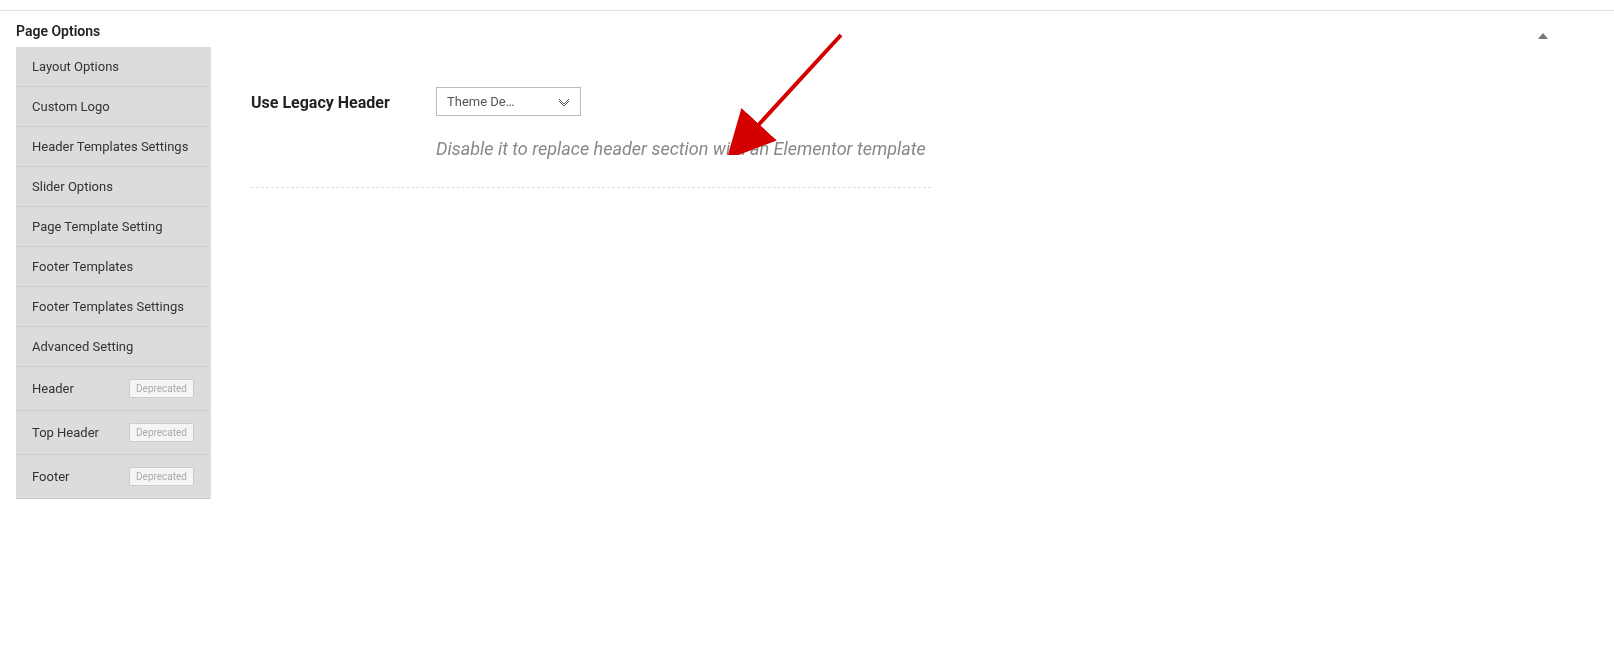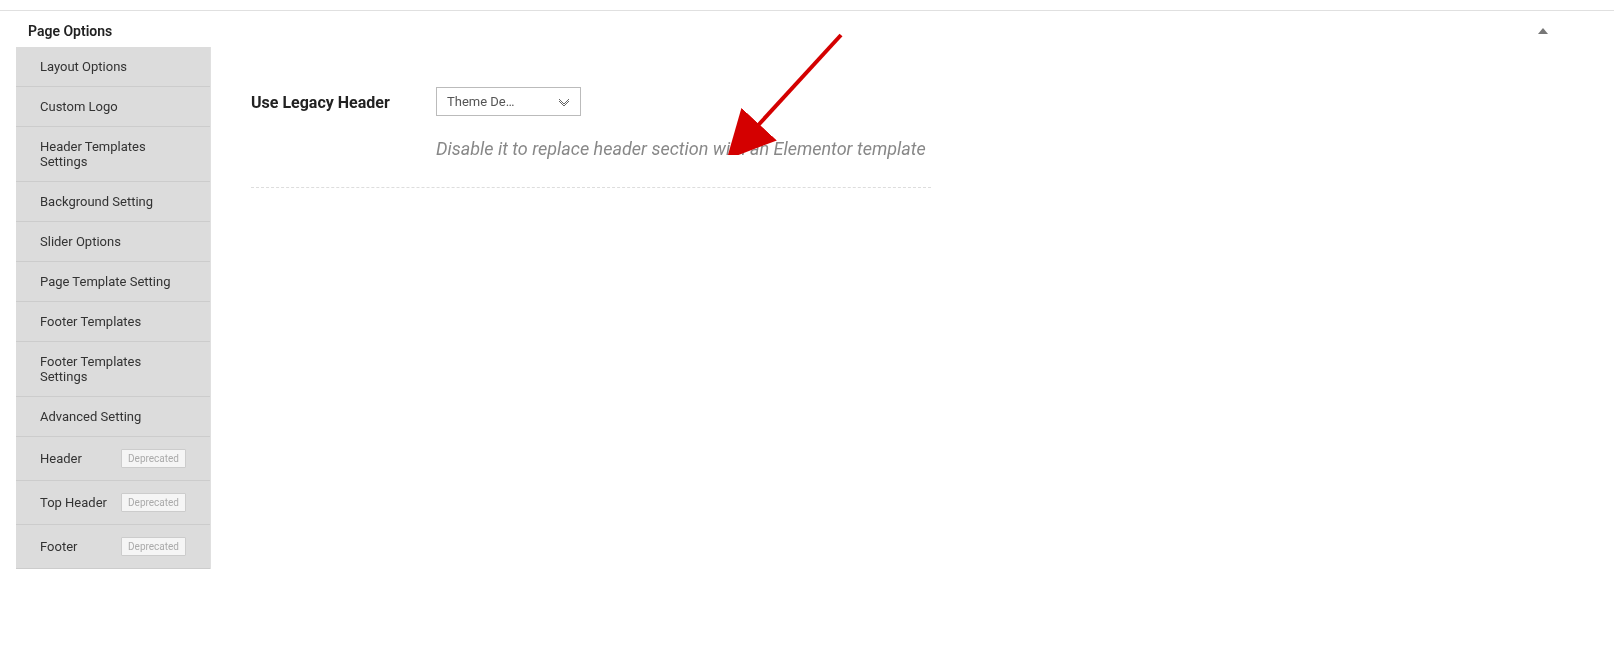--- a/index.html
+++ b/index.html
@@ -11,22 +11,22 @@
     width: 1614px;
   }
   .top-border {
     border-top: 1px solid #e0e0e0;
     height: 1px;
     margin-top: 10px;
   }
   .panel-header {
     display: flex;
     justify-content: space-between;
-    align-items: center;
-    padding: 12px 16px 8px 28px;
+    align-items: flex-end;
+    padding: 12px 16px 8px 16px;
   }
   .panel-title {
     font-size: 14px;
     font-weight: 600;
     color: #222;
   }
   .collapse-arrow {
     width: 0; height: 0;
     border-left: 5px solid transparent;
     border-right: 5px solid transparent;
@@ -37,21 +37,21 @@
     display: flex;
     align-items: flex-start;
     padding: 0 16px;
   }
   .sidebar {
     width: 195px;
     flex-shrink: 0;
     border-right: 1px solid #e0e0e0;
   }
   .sidebar-item {
-    padding: 12px 24px;
+    padding: 12px 16px;
     font-size: 13px;
     color: #333;
     background: #dcdcdc;
     border-bottom: 1px solid #ccc;
     cursor: pointer;
     display: flex;
     align-items: center;
     justify-content: space-between;
   }
   .sidebar-item.active {
@@ -131,23 +131,20 @@
       <div class="sidebar-item">
         <span>Layout Options</span>
       </div>
       <div class="sidebar-item">
         <span>Custom Logo</span>
       </div>
       <div class="sidebar-item">
         <span>Header Templates Settings</span>
       </div>
       <div class="sidebar-item">
-        <span>Background Setting</span>
-      </div>
-      <div class="sidebar-item">
         <span>Slider Options</span>
       </div>
       <div class="sidebar-item">
         <span>Page Template Setting</span>
       </div>
       <div class="sidebar-item">
         <span>Footer Templates</span>
       </div>
       <div class="sidebar-item">
         <span>Footer Templates Settings</span>

